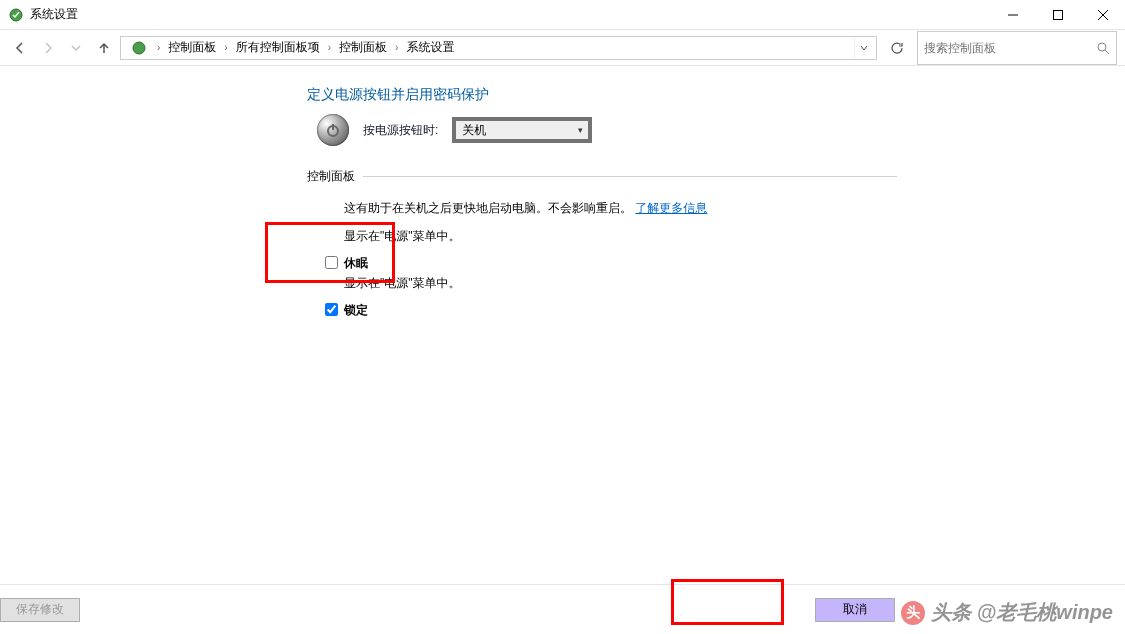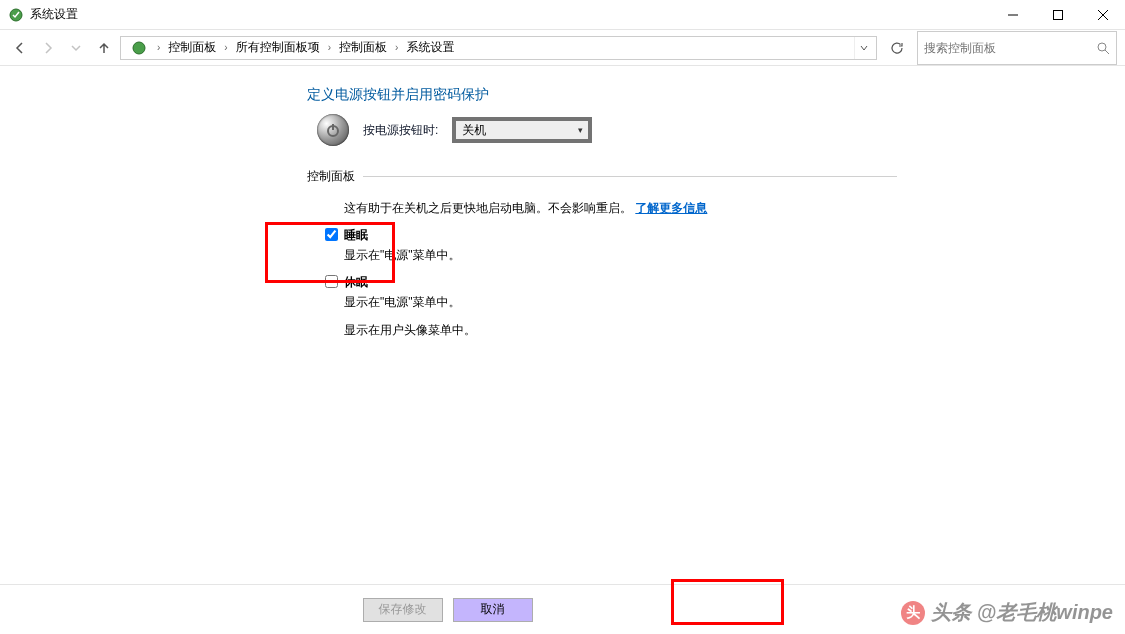--- a/index.html
+++ b/index.html
@@ -166,37 +166,37 @@
   margin-top: 1px;
   cursor: pointer;
 }
 .check-label { font-weight: bold; color: #000; }
 .check-desc {
   padding-left: 37px;
   color: #000;
   margin-bottom: 10px;
   line-height: 1.5;
 }
-.check-desc a { color: #0066cc; text-decoration: underline; cursor: pointer; font-weight: bold; }
+.check-desc a { color: #0066cc; text-decoration: underline; cursor: pointer; }
 
 .highlight-box {
   position: absolute;
   border: 3px solid #ff0000;
   pointer-events: none;
 }
 .hl1 { left: 265px; top: 222px; width: 130px; height: 61px; }
 .hl2 { left: 671px; top: 579px; width: 113px; height: 46px; }
 
 .footer {
   position: absolute;
   bottom: 0; left: 0; right: 0;
   height: 50px;
   display: flex;
   align-items: center;
-  justify-content: center;
+  justify-content: space-between;
   padding-right: 230px;
   gap: 10px;
   border-top: 1px solid #e5e5e5;
 }
 .btn {
   min-width: 80px;
   height: 24px;
   border: 1px solid #adadad;
   background: #c4b5fd;
   cursor: pointer;
@@ -339,31 +339,30 @@
       </div>
     </div>
 
     <div class="shutdown-section">
       <div class="section-header">
         <span class="label">控制面板</span>
         <span class="line"></span>
       </div>
       <div id="shutdown-list">
           <div class="check-desc">这有助于在关机之后更快地启动电脑。不会影响重启。 <a>了解更多信息</a></div>
-          <div class="check-row">
-            <input type="checkbox" checked="" style="">
-            <span class="check-label">睡眠</span>
-          </div>
           <div class="check-desc">显示在"电源"菜单中。</div>
           <div class="check-row">
             <input type="checkbox" style="">
             <span class="check-label">休眠</span>
           </div>
           <div class="check-desc">显示在"电源"菜单中。</div>
-          <div class="check-desc">显示在用户头像菜单中。</div>
+          <div class="check-row">
+            <input type="checkbox" checked="" style="">
+            <span class="check-label">锁定</span>
+          </div>
         </div>
     </div>
   </div>
 </div>
 
 <div class="footer">
   <button class="btn" disabled="">保存修改</button>
   <button class="btn">取消</button>
 </div>
 

